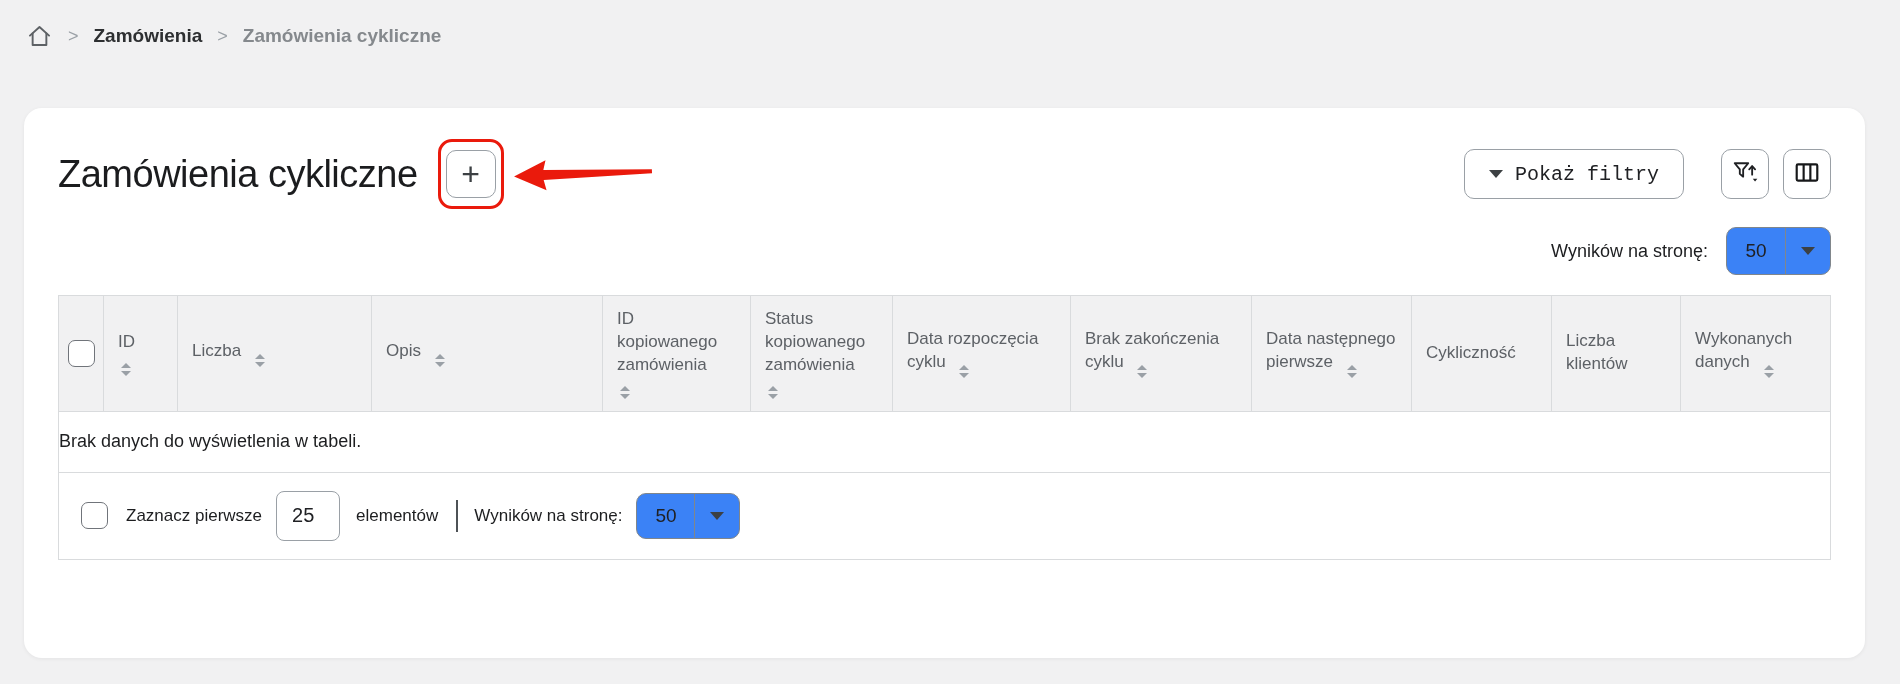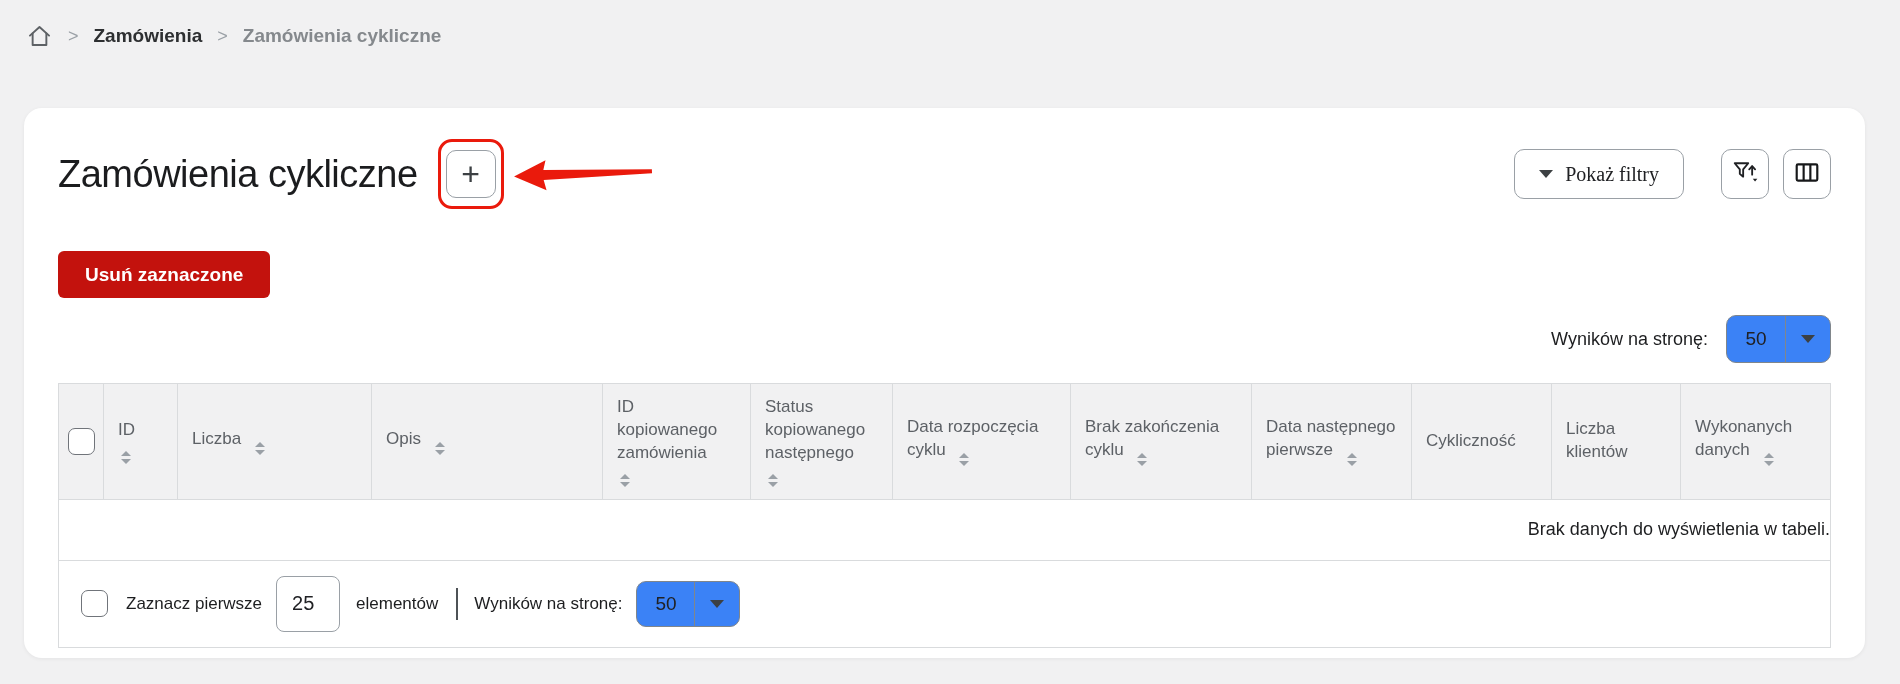--- a/index.html
+++ b/index.html
@@ -49,21 +49,21 @@
     line-height: 1; cursor: pointer; font-family: "Liberation Sans", sans-serif;
   }
   .arrow-wrap { margin-left: 10px; transform: rotate(-2deg); display: flex; }
 
   .title-right { margin-left: auto; display: flex; align-items: center; }
   .btn-filters {
     height: 50px; padding: 0 24px;
     background: #fff; border: 1px solid #9aa0a6; border-radius: 10px;
     display: flex; align-items: center; gap: 12px;
     font-size: 20px; color: #202124; cursor: pointer;
-    font-family: Liberation Serif, serif;
+    font-family: Liberation Mono, monospace;
   }
   .caret-sm {
     width: 0; height: 0;
     border-left: 7px solid transparent; border-right: 7px solid transparent;
     border-top: 8px solid #3c4043;
   }
   .btn-icon {
     width: 48px; height: 50px;
     background: #fff; border: 1px solid #9aa0a6; border-radius: 10px;
     display: flex; align-items: center; justify-content: center;
@@ -105,21 +105,21 @@
     background: #f1f1f2;
     border: 1px solid #d9dbdd;
     padding: 12px 14px;
     font-size: 17px; font-weight: 400; color: #5d6166;
     text-align: left; vertical-align: middle; line-height: 1.35;
     height: 86px;
   }
   .grid th.th-check { text-align: center; padding: 12px 8px; }
   .grid td { border: 1px solid #d9dbdd; }
   .empty-cell {
-    height: 61px; text-align: right;
+    height: 61px; text-align: left;
     font-size: 18px; color: #1d1e20; background: #fff;
   }
   .footer-cell { height: 87px; background: #fff; padding: 0 0 0 10px; }
   .footer-flex { display: flex; align-items: center; height: 100%; }
 
   .cbx {
     width: 27px; height: 27px;
     background: #fff; border: 1.5px solid #70747a; border-radius: 7px;
     display: inline-block; cursor: pointer;
   }
@@ -128,21 +128,21 @@
   .sort { display: inline-flex; flex-direction: column; gap: 3px; margin-left: 9px; vertical-align: -3px; }
   .sort i { display: block; width: 0; height: 0; border-left: 5px solid transparent; border-right: 5px solid transparent; }
   .sort .up { border-bottom: 5px solid #9aa0a6; }
   .sort .down { border-top: 5px solid #9aa0a6; }
   .sort.below { display: flex; margin: 9px 0 0 3px; }
 
   .fl-label { font-size: 17px; color: #1d1e20; }
   .cbx.fl { margin-left: 12px; }
   .lbl-first { margin-left: 18px; }
   .count-input {
-    margin-left: 14px; width: 64px; height: 56px;
+    margin-left: 14px; width: 64px; height: 50px;
     border: 1px solid #9aa0a6; border-radius: 8px;
     font-size: 20px; color: #202124; padding-left: 15px;
     font-family: "Liberation Sans", sans-serif;
   }
   .lbl-elements { margin-left: 16px; }
   .v-divider { margin-left: 18px; width: 2px; height: 32px; background: #4e5256; }
   .lbl-perpage2 { margin-left: 16px; }
   .select.bottom { margin-left: 14px; width: 104px; height: 46px; }
   .select.bottom .val { font-size: 19px; }
 </style>
@@ -199,23 +199,20 @@
           <svg width="26" height="26" viewBox="0 0 24 24" fill="none" stroke="#17181a" stroke-width="2">
             <rect x="2.5" y="4" width="19" height="15" rx="1.2"></rect>
             <line x1="8.9" y1="4" x2="8.9" y2="19"></line>
             <line x1="15.1" y1="4" x2="15.1" y2="19"></line>
           </svg>
         </span>
       </button>
     </div>
   </div>
 
-  <div class="delete-row">
-    <button class="btn-delete">Usuń zaznaczone</button>
-  </div>
 
   <div class="perpage-row">
     <span class="perpage-label">Wyników na stronę:</span>
     <div class="select top">
       <span class="val">50</span>
       <span class="car">
           <span class="caret-sm"></span>
         </span>
     </div>
   </div>
@@ -262,21 +259,21 @@
             </span>
         </th>
         <th>
           <span>ID kopiowanego zamówienia</span>
           <span class="sort below">
               <i class="up"></i>
               <i class="down"></i>
             </span>
         </th>
         <th>
-          <span>Status kopiowanego następnego</span>
+          <span>Status kopiowanego zamówienia</span>
           <span class="sort below">
               <i class="up"></i>
               <i class="down"></i>
             </span>
         </th>
         <th>
           <span>Data rozpoczęcia cyklu</span>
           <span class="sort">
               <i class="up"></i>
               <i class="down"></i>

